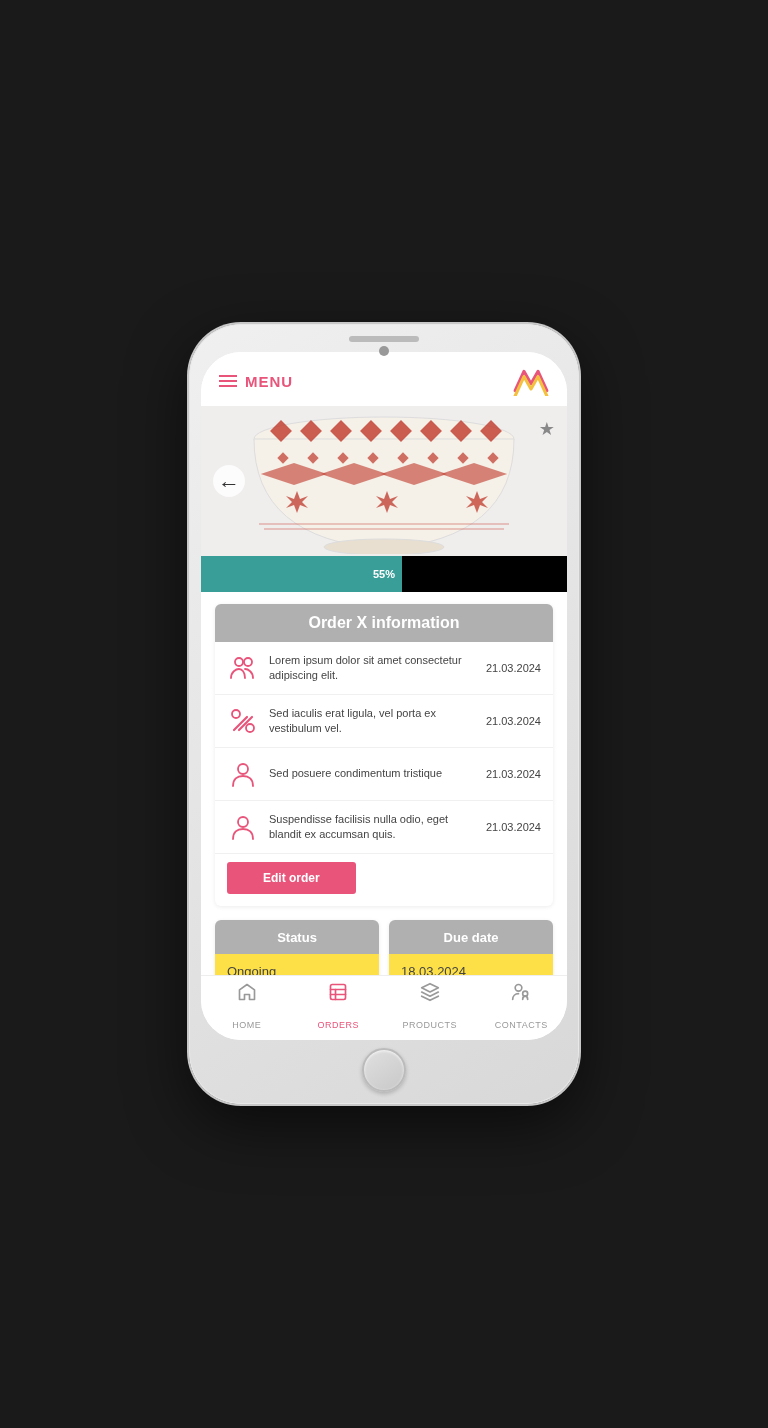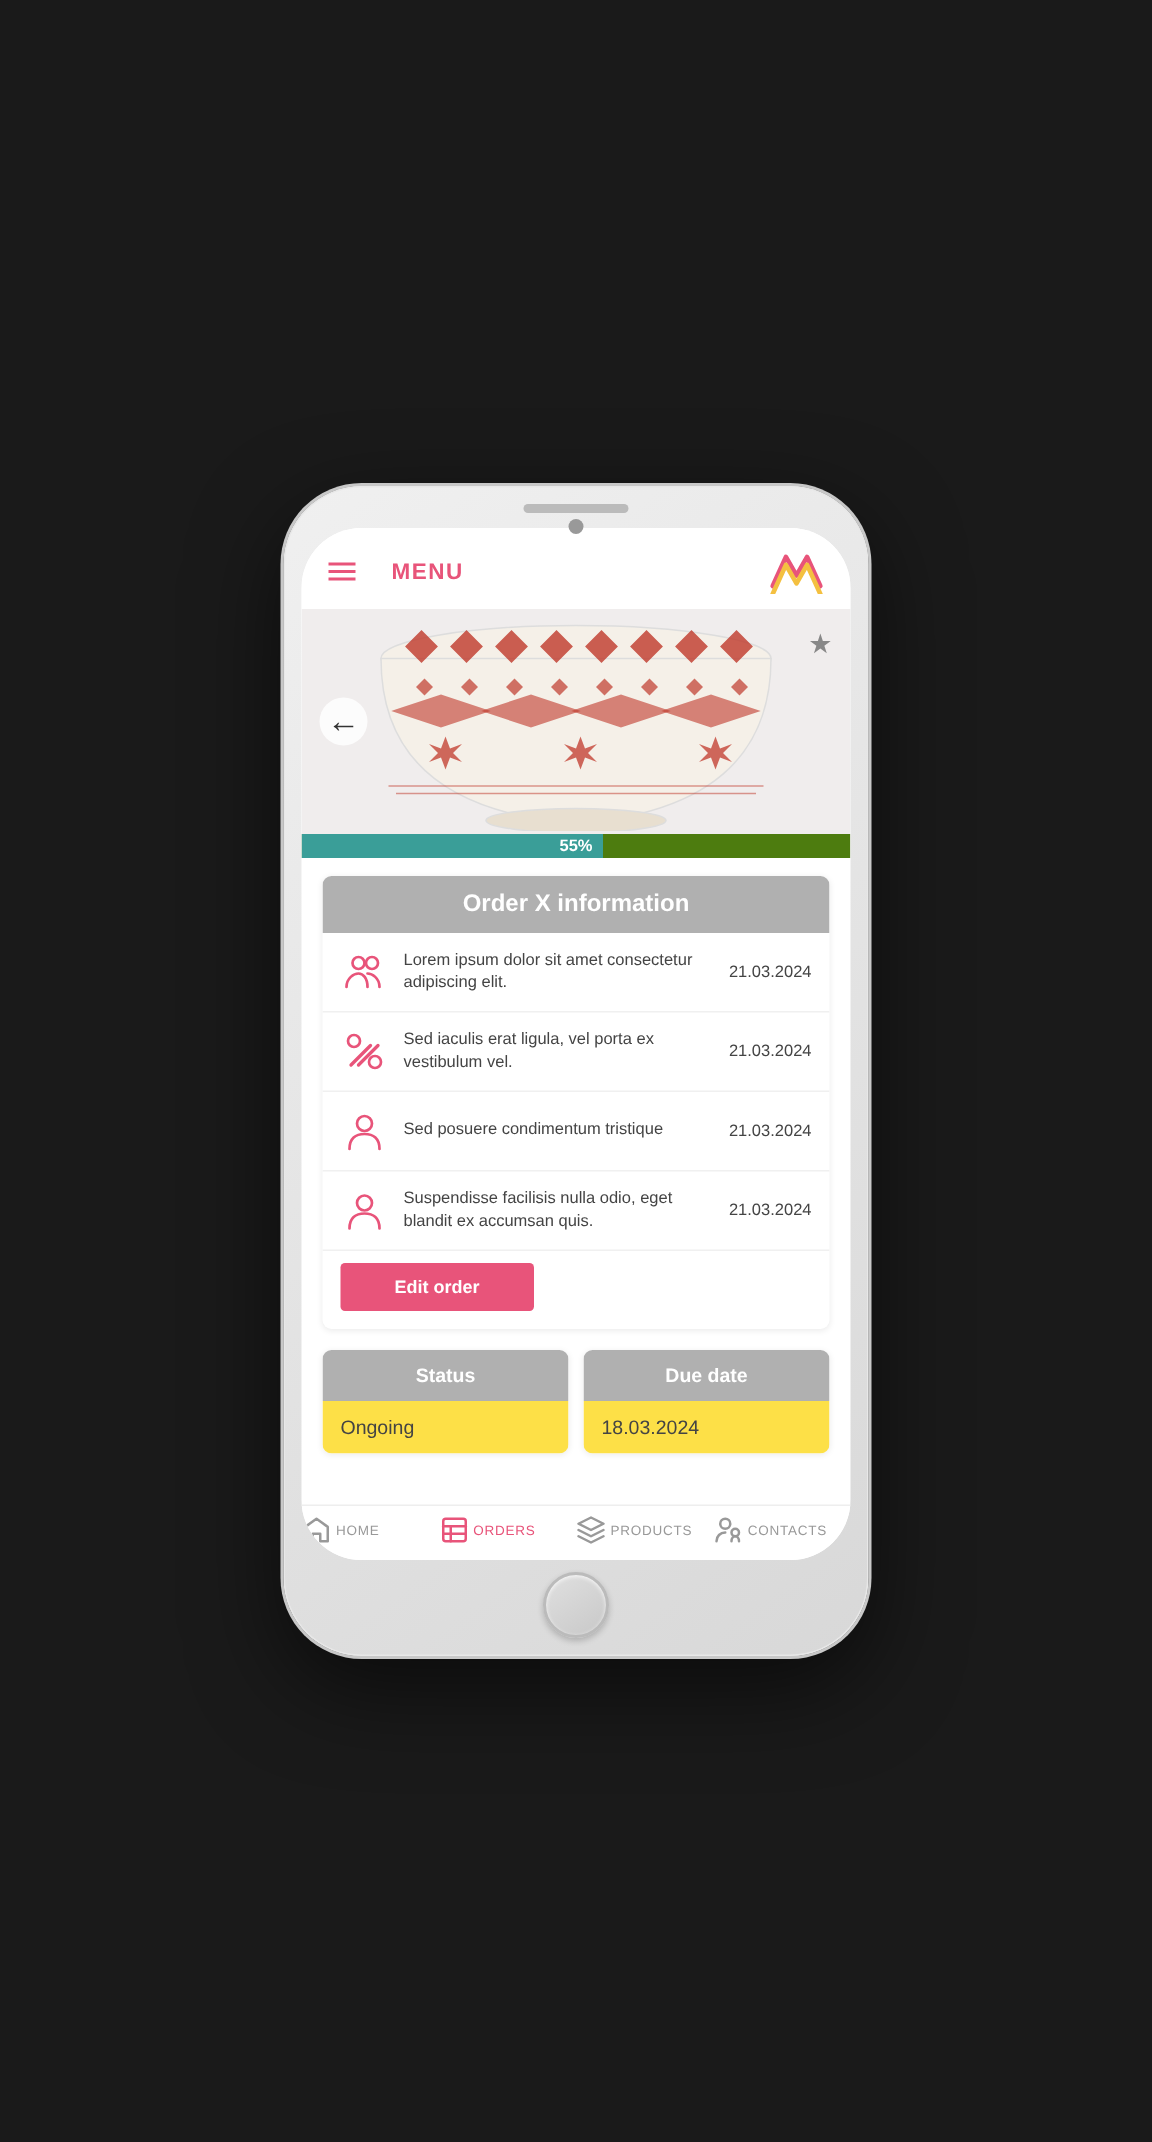--- a/index.html
+++ b/index.html
@@ -67,21 +67,21 @@
     .app-header {
       display: flex;
       align-items: center;
       justify-content: space-between;
       padding: 14px 18px 10px;
       background: #fff;
     }
     .menu-btn {
       display: flex;
       align-items: center;
-      gap: 24px;
+      gap: 8px;
       cursor: pointer;
     }
     .hamburger-icon {
       display: flex;
       flex-direction: column;
       gap: 3px;
     }
     .hamburger-icon span {
       display: block;
       width: 18px;
@@ -146,22 +146,22 @@
       height: 100%;
       display: flex;
       justify-content: center;
       align-items: center;
       background: #f0eded;
       overflow: hidden;
     }
 
     
     .progress-bar-wrap {
-      height: 16px;
-      background: #4d7c0f;
+      height: 36px;
+      background: #000000;
       position: relative;
     }
     .progress-bar-fill {
       height: 100%;
       background: #3a9e98;
       display: flex;
       align-items: center;
       justify-content: center;
     }
     .progress-label {
@@ -276,23 +276,23 @@
     
     .bottom-nav {
       display: flex;
       border-top: 1px solid #eee;
       background: #fff;
       padding: 6px 0 10px;
     }
     .nav-item {
       flex: 1;
       display: flex;
-      flex-direction: row;
-      align-items: center;
-      gap: 3px;
+      flex-direction: column;
+      align-items: center;
+      gap: 18px;
       cursor: pointer;
     }
     .nav-icon {
       font-size: 18px;
       color: #999;
     }
     .nav-icon.active {
       color: #e8547a;
     }
     .nav-label {

